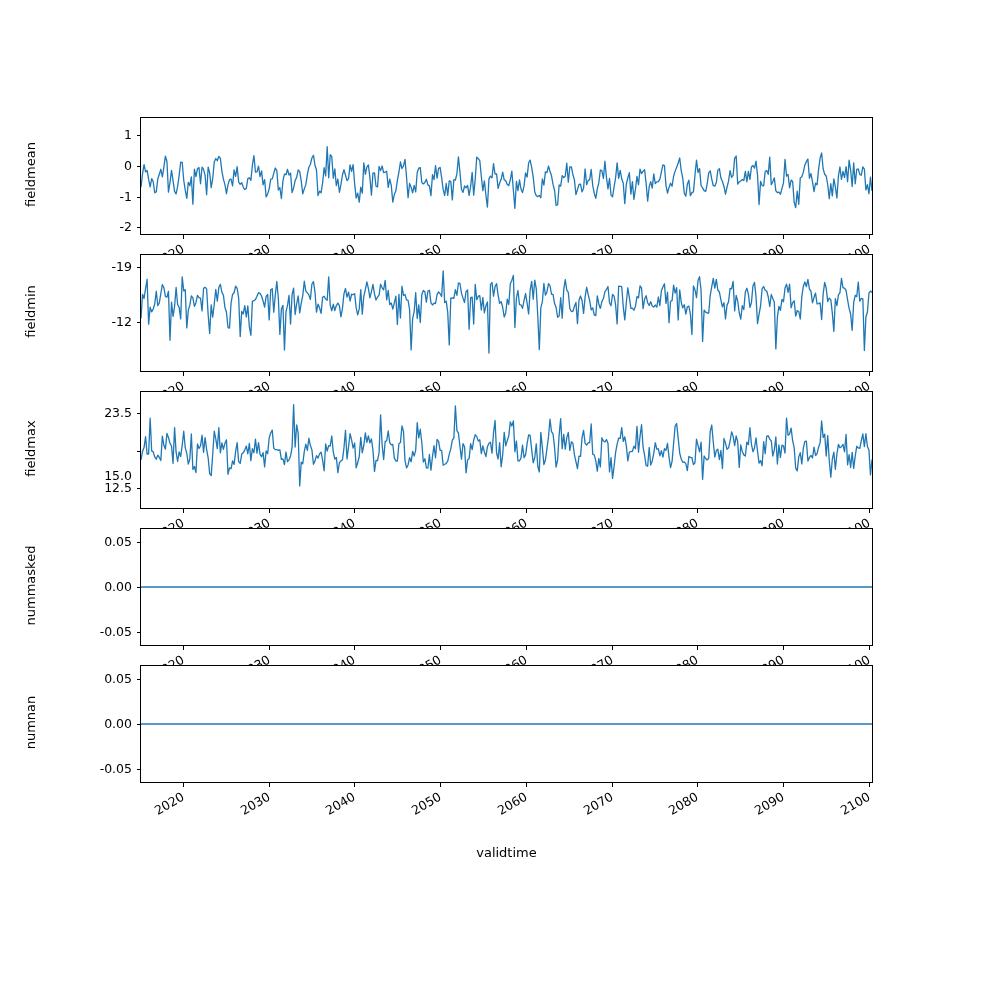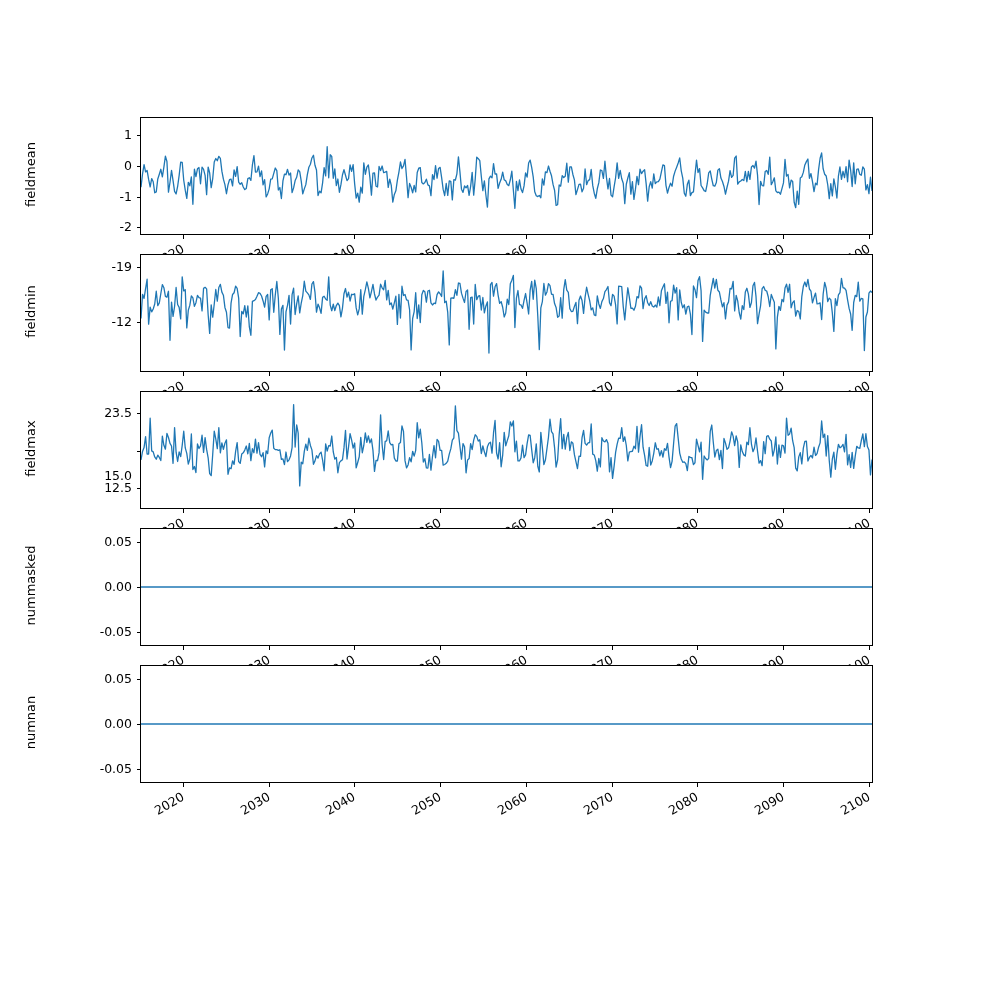--- a/index.html
+++ b/index.html
@@ -162,13 +162,14 @@
     <div class="xtickmark" style="left: 525.789px; top: 783px;"></div>
     <div class="xtick" style="left: 473.789px; top: 788px; width: 52px; text-align: right;">2060</div>
     <div class="xtickmark" style="left: 611.52px; top: 783px;"></div>
     <div class="xtick" style="left: 559.52px; top: 788px; width: 52px; text-align: right;">2070</div>
     <div class="xtickmark" style="left: 697.251px; top: 783px;"></div>
     <div class="xtick" style="left: 645.251px; top: 788px; width: 52px; text-align: right;">2080</div>
     <div class="xtickmark" style="left: 782.982px; top: 783px;"></div>
     <div class="xtick" style="left: 730.982px; top: 788px; width: 52px; text-align: right;">2090</div>
     <div class="xtickmark" style="left: 868.713px; top: 783px;"></div>
     <div class="xtick" style="left: 816.713px; top: 788px; width: 52px; text-align: right;">2100</div>
+    <div class="xlabel" style="left: 140px; width: 733px; top: 845px;">validtime</div>
   </div>
 
 </body></html>

